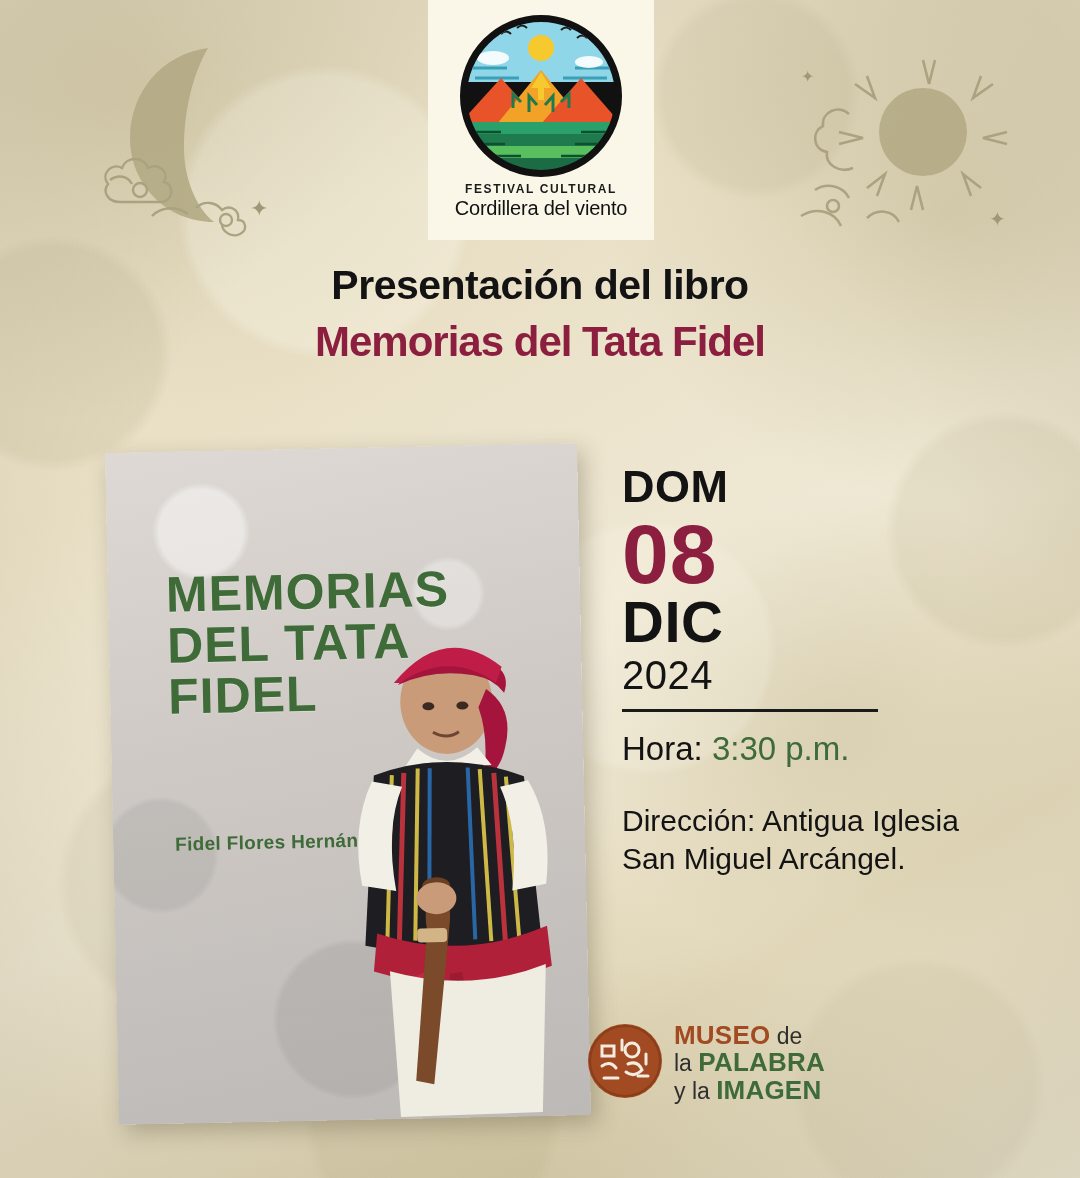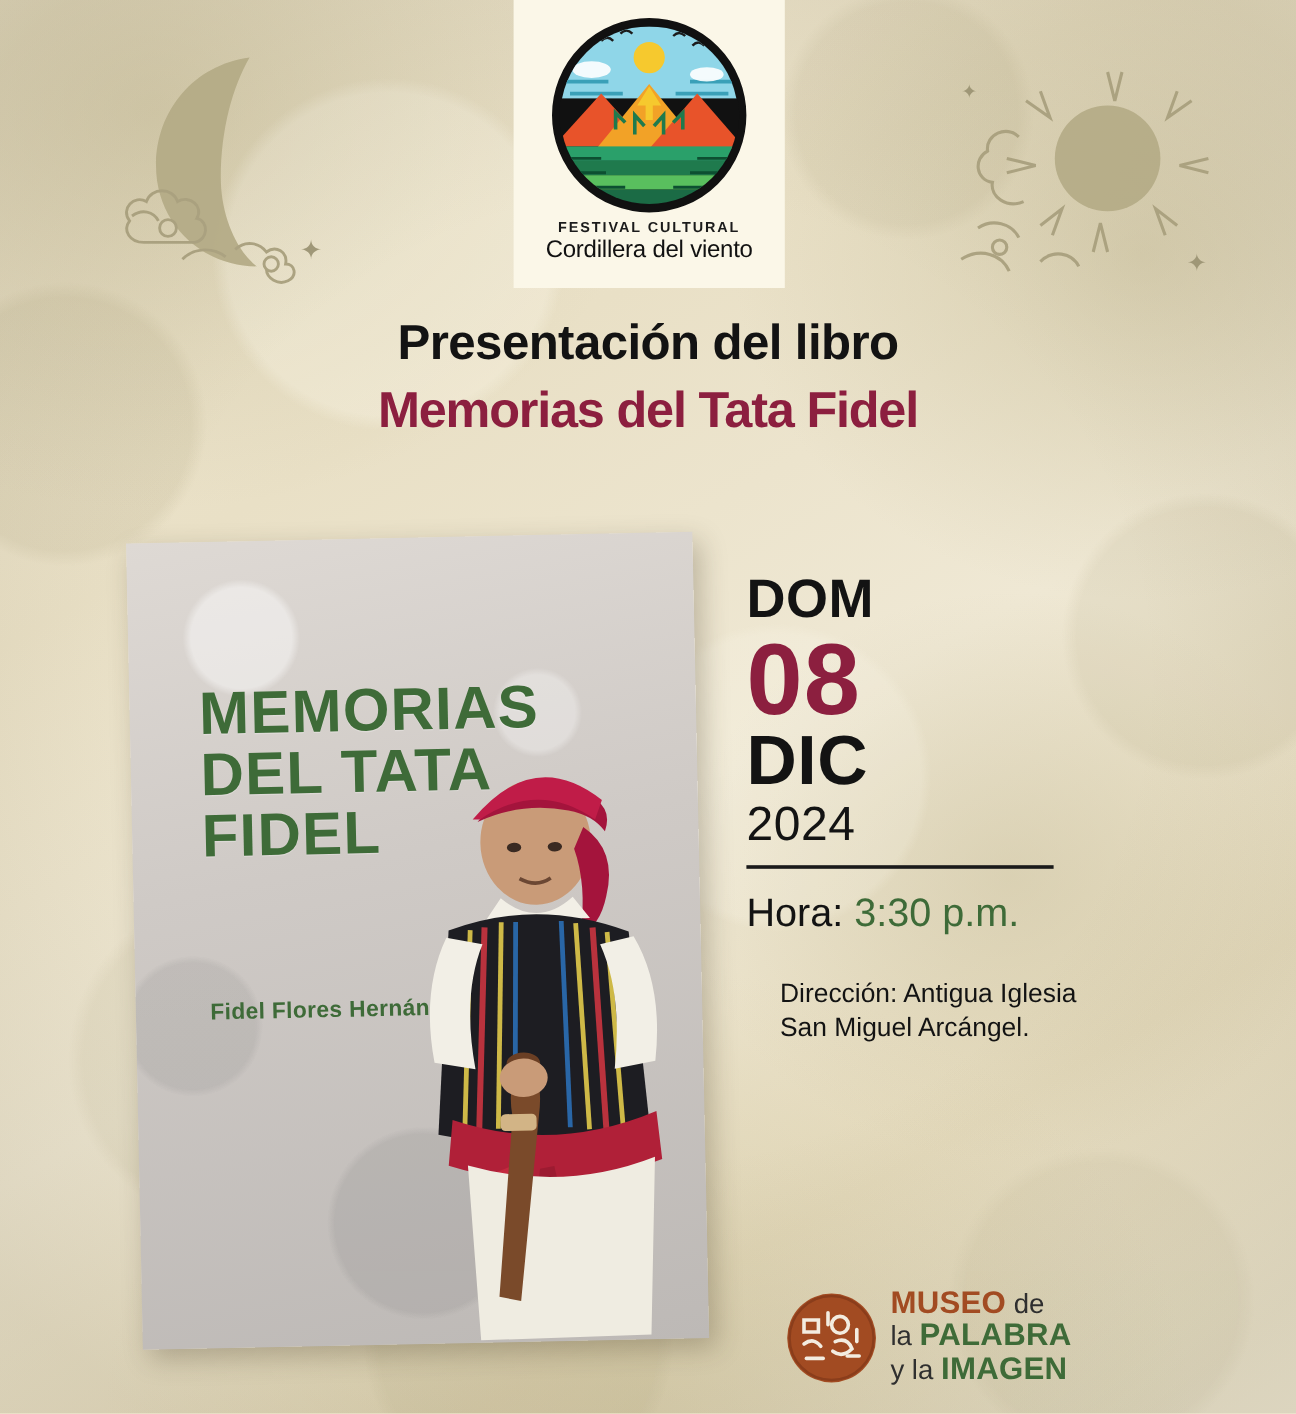--- a/index.html
+++ b/index.html
@@ -163,21 +163,21 @@
     right: -6px;
     bottom: 0;
     width: 260px;
     height: 520px;
   }
 
   
   .info {
     position: absolute;
     left: 622px;
-    top: 476px;
+    top: 464px;
     width: 400px;
   }
   .d-dow {
     font-size: 45px;
     font-weight: bold;
     color: #131313;
     line-height: 1;
     letter-spacing: 0.5px;
   }
   .d-day {
@@ -212,36 +212,34 @@
   .hora {
     font-size: 33px;
     color: #131313;
   }
   .hora .val {
     color: #3e6b38;
     font-weight: normal;
   }
   .addr {
     margin-top: 34px;
-    font-size: 22px;
+    font-size: 30px;
     color: #131313;
     line-height: 1.24;
-    margin-left: 28px;
   }
 
   
   .museum {
     position: absolute;
-    left: 654px;
+    left: 586px;
     top: 1022px;
     width: 260px;
     height: 96px;
     display: flex;
-    align-items: flex-end;
-    margin-top: 36px;
+    align-items: flex-start;
   }
   .museum-mark { width: 78px; height: 78px; flex: 0 0 78px; }
   .museum-text {
     margin-left: 10px;
     line-height: 1.05;
   }
   .mt-row { font-size: 23px; color: #2f2f2f; white-space: nowrap; }
   .mt-row b { font-weight: bold; }
   .mt-strong { font-size: 26px; font-weight: bold; letter-spacing: .2px; }
   .c-green { color: #3e6b38; }

